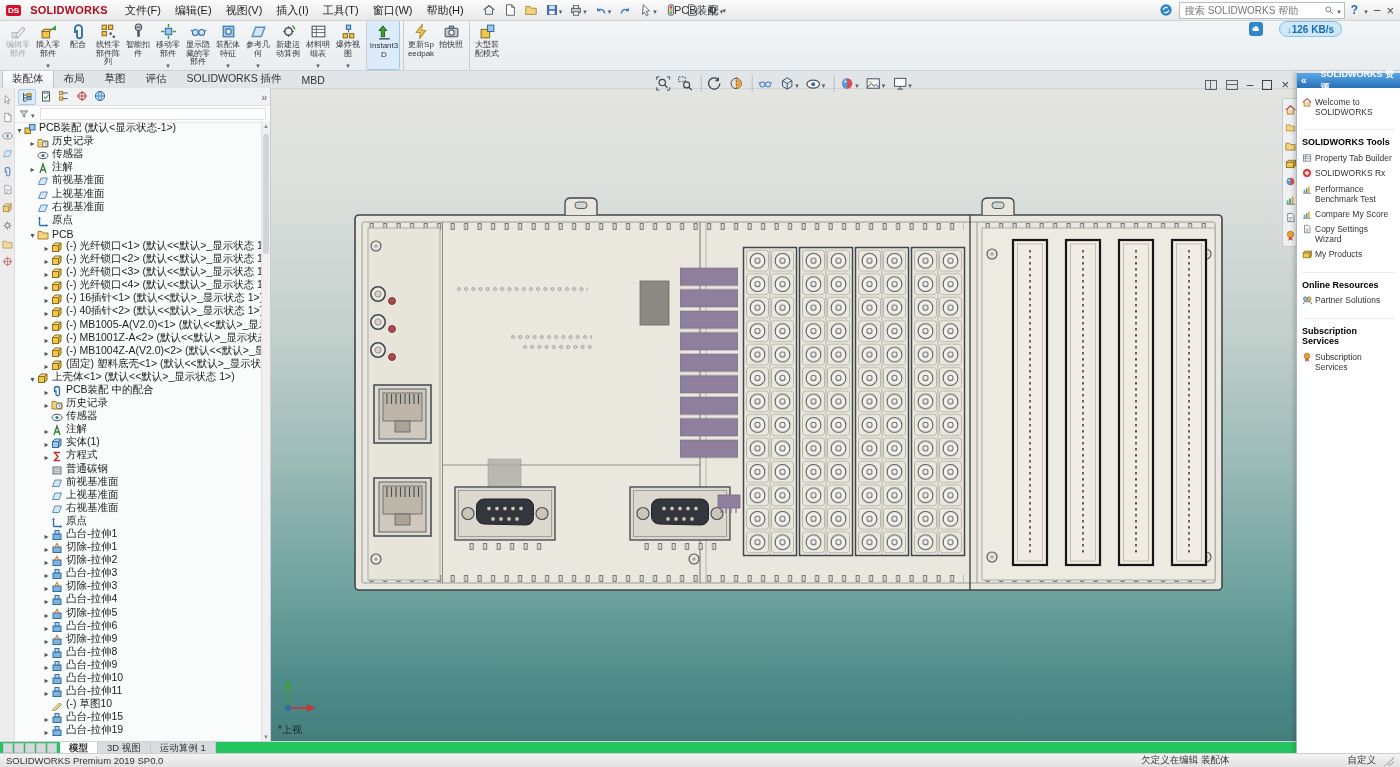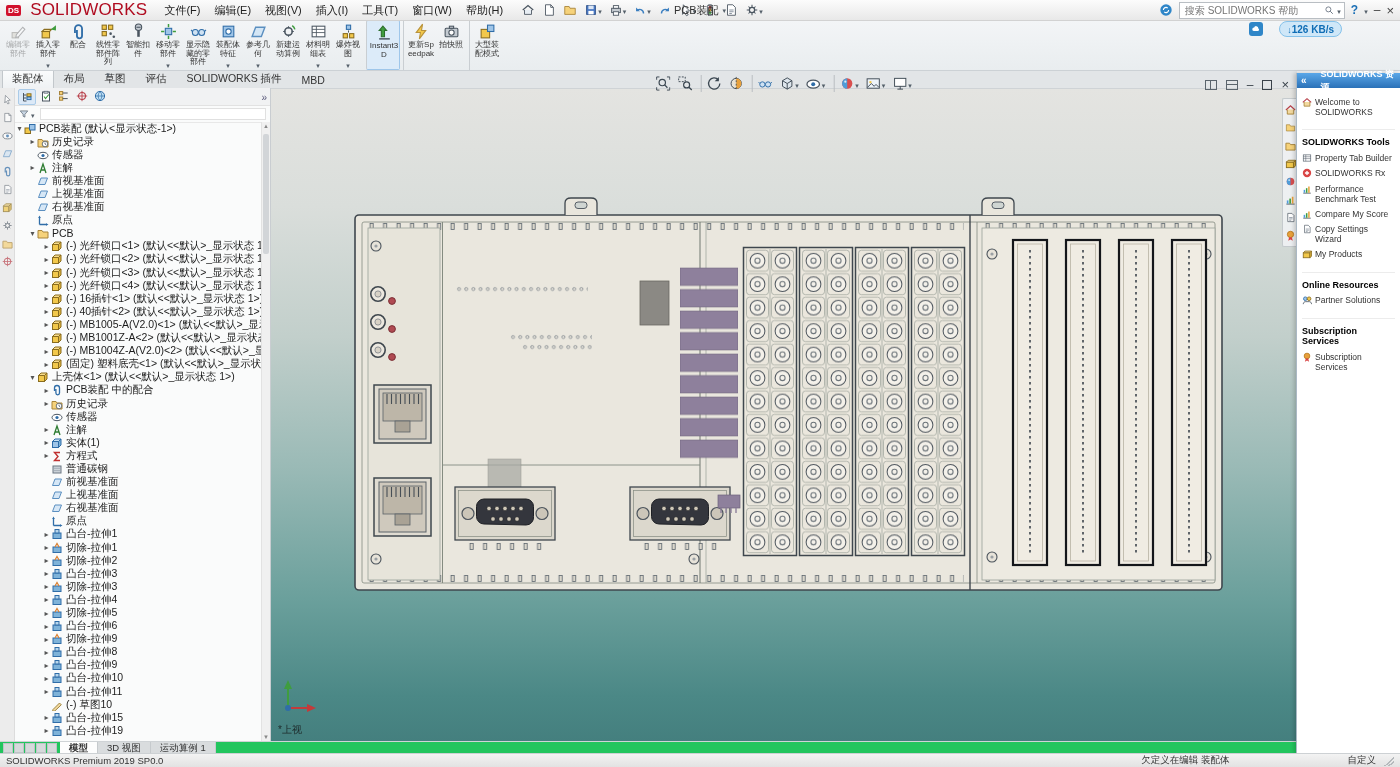--- a/index.html
+++ b/index.html
@@ -7,21 +7,21 @@
        font-family:"Liberation Sans","DejaVu Sans",sans-serif;font-size:11px;color:#222;}
   svg{display:block}.i10{width:10px;height:10px}.i11{width:11px;height:11px}
   .i12{width:12px;height:12px}.i14{width:14px;height:14px}.i15{width:15px;height:15px}
   .cr::before{content:"▾";font-size:7px;color:#55606a}
 
   
   .menubar{position:absolute;top:0;left:0;right:0;height:20px;display:flex;align-items:center;
     background:linear-gradient(#fcfcfc,#e8e8e8);border-bottom:1px solid #d2d2d2;z-index:40}
   .logo{display:flex;align-items:center;gap:9px;padding:0 10px 0 6px}
   .logo .ds{background:#d1112c;color:#fff;font-weight:bold;font-size:8px;padding:1px 2px;border-radius:2px}
-  .logo .sw{color:#b00c20;font-weight:normal;font-size:17px;letter-spacing:.2px}
+  .logo .sw{color:#b00c20;font-weight:bold;font-size:11px;letter-spacing:.2px}
   .menu-item{padding:0 7px;line-height:20px;cursor:default}
   .qb{display:flex;align-items:center;gap:1px;margin-left:8px}
   .qb-btn{display:flex;align-items:center;padding:1px 3px;border-radius:2px}
   .doc-title{position:absolute;left:50%;transform:translateX(-50%);display:flex;gap:4px;align-items:center;
     line-height:20px;color:#333}
   .mb-right{margin-left:auto;display:flex;align-items:center;gap:6px;padding-right:6px}
   .search{width:158px;height:15px;border:1px solid #b9bec3;background:#fff;display:flex;align-items:center;padding:0 3px;gap:3px}
   .search input{flex:1;border:none;outline:none;font-size:10px;color:#555;min-width:0;background:transparent;
     font-family:"Liberation Sans","DejaVu Sans",sans-serif}
   .mb-help::before{content:"?";color:#1b6fb5;font-weight:bold;font-size:12px}
@@ -60,21 +60,21 @@
   .lstrip svg{opacity:.7}
   .treewrap{flex:1;position:relative;overflow:hidden}
   .fm-tabs{height:17px;display:flex;align-items:center;gap:2px;padding:0 3px;background:#f1f2f3;border-bottom:1px solid #e2e2e2}
   .fmtab{padding:1px 2px;border-radius:2px}
   .fmtab.active{background:#dce9f7;border:1px solid #aacbe8}
   .flyout{margin-left:auto}
   .flyout::before{content:"»";color:#557;font-size:10px}
   .fm-filter{height:16px;display:flex;align-items:center;gap:2px;padding:0 4px;border-bottom:1px solid #e8e8e8}
   .filter-bar{flex:1;height:10px;border:1px solid #e0e0e0;background:#fff;margin-left:3px}
   .tree{position:absolute;top:34px;left:0;right:8px;bottom:0;overflow:hidden;font-size:10.5px;white-space:nowrap}
-  .trow{height:13.1px;display:flex;align-items:center;cursor:default}
+  .trow{height:13.1px;display:flex;align-items:flex-end;cursor:default}
   .trow[data-d="1"]{padding-left:13px}
   .trow[data-d="2"]{padding-left:27px}
   .arr{width:9px;flex:none;font-size:8px;color:#555;text-align:center}
   .trow[data-a="c"] .arr::before{content:"▸"}
   .trow[data-a="o"] .arr::before{content:"▾"}
   .ti{width:12px;height:12px;flex:none;margin-right:3px}
   .tl{overflow:hidden;color:#1c1c1c}
   .vscroll{position:absolute;top:34px;right:0;bottom:0;width:8px;background:#f0f0f0;border-left:1px solid #e2e2e2}
   .sa{position:absolute;left:0;width:8px;height:9px;font-size:6px;color:#888;text-align:center;line-height:9px}
   .sa.up{top:0}.sa.up::before{content:"▲"}

